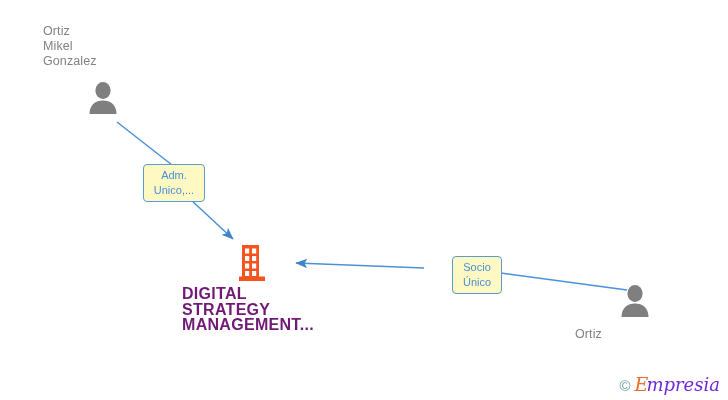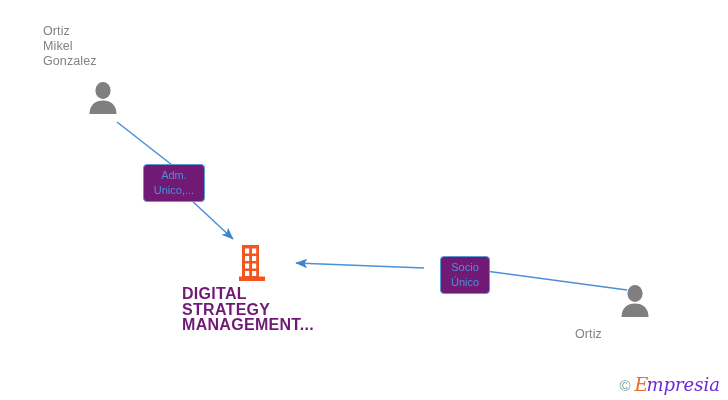--- a/index.html
+++ b/index.html
@@ -48,21 +48,21 @@
     margin: 0 auto;
   }
   .company-icon {
     display: block;
     margin: 0 auto;
   }
   .edge-label {
     position: absolute;
     border: 1.4px solid #5b9bd5;
     border-radius: 4px;
-    background: #701a75;
+    background: #fef9c3;
     color: #4a90d9;
     font-size: 11px;
     line-height: 14.5px;
     text-align: center;
     padding: 3px 6px 4px 6px;
     box-sizing: border-box;
     white-space: nowrap;
   }
   #watermark {
     position: absolute;
@@ -147,21 +147,21 @@
       <path d="M4.5,33 C4.5,23.6 10.6,19.4 18,19.4 C25.4,19.4 31.5,23.6 31.5,33 Z" fill="#7f7f7f"></path>
     </svg>
     <div class="node-label" style="margin-top:9px;">Ortiz</div>
   </div>
 
   <div class="edge-label" style="left:143px; top:164px; width:62px;">
     <div>Adm.</div>
     <div>Unico,...</div>
   </div>
 
-  <div class="edge-label" style="left:440px; top:256px; width:50px;">
+  <div class="edge-label" style="left:452px; top:256px; width:50px;">
     <div>Socio</div>
     <div>Único</div>
   </div>
 
   <div id="watermark">
     <span class="wm-copy">©</span>
     <span><span class="wm-e">E</span><span class="wm-rest">mpresia</span></span>
   </div>
 
 </div>

